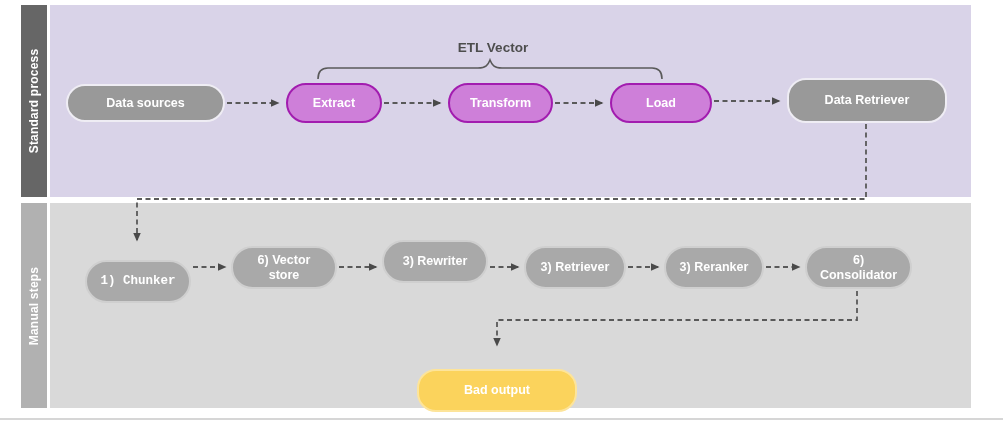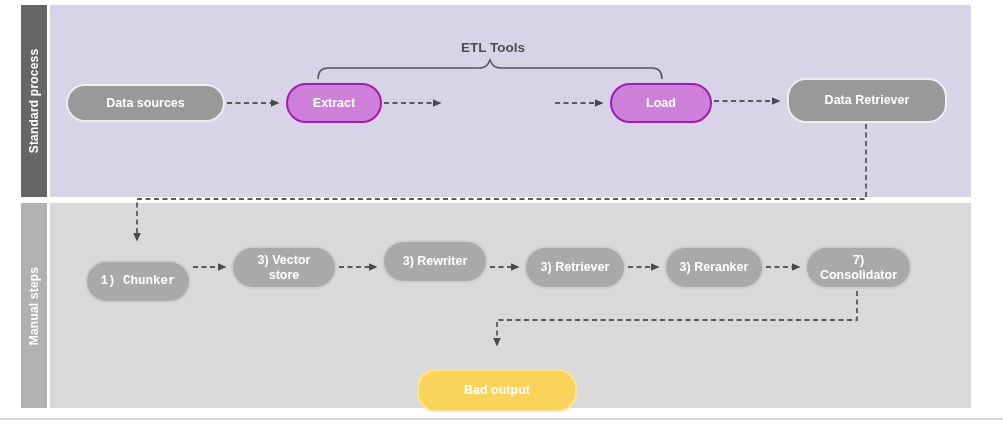--- a/index.html
+++ b/index.html
@@ -85,29 +85,30 @@
       <path d="M193,267 L225,267" marker-end="url(#arrow)"></path>
       <path d="M339,267 L376,267" marker-end="url(#arrow)"></path>
       <path d="M490,267 L518,267" marker-end="url(#arrow)"></path>
       <path d="M628,267 L658,267" marker-end="url(#arrow)"></path>
       <path d="M766,267 L799,267" marker-end="url(#arrow)"></path>
       <path d="M857,291 L857,320 L497,320 L497,345" marker-end="url(#arrow)"></path>
     </g>
     <path d="M318,79 C318,72 321,68 328,68 L478,68 C486,68 488,65 490,60 C492,65 494,68 502,68 L652,68 C659,68 662,72 662,79" stroke="#595959" stroke-width="1.6" fill="none"></path>
   </svg>
 
-  <div id="etl-label">ETL Tools</div>
+  <div id="etl-label">ETL Vector</div>
 
   <div id="node-data-sources" class="node rect-node">Data sources</div>
   <div id="node-extract" class="node pill-pink">Extract</div>
+  <div id="node-transform" class="node pill-pink">Transform</div>
   <div id="node-load" class="node pill-pink">Load</div>
   <div id="node-data-warehouse" class="node rect-node">Data Retriever</div>
 
   <div id="node-chunker" class="node pill-gray">1) Chunker</div>
-  <div id="node-vector-store" class="node pill-gray">3) Vector store</div>
+  <div id="node-vector-store" class="node pill-gray">6) Vector store</div>
   <div id="node-rewriter" class="node pill-gray">3) Rewriter</div>
   <div id="node-retriever" class="node pill-gray">3) Retriever</div>
   <div id="node-reranker" class="node pill-gray">3) Reranker</div>
-  <div id="node-consolidator" class="node pill-gray">7) Consolidator</div>
+  <div id="node-consolidator" class="node pill-gray">6) Consolidator</div>
   <div id="node-bad-output" class="node rect-yellow">Bad output</div>
 
   <div id="bottom-rule"></div>
 </div>
 
 </body></html>

